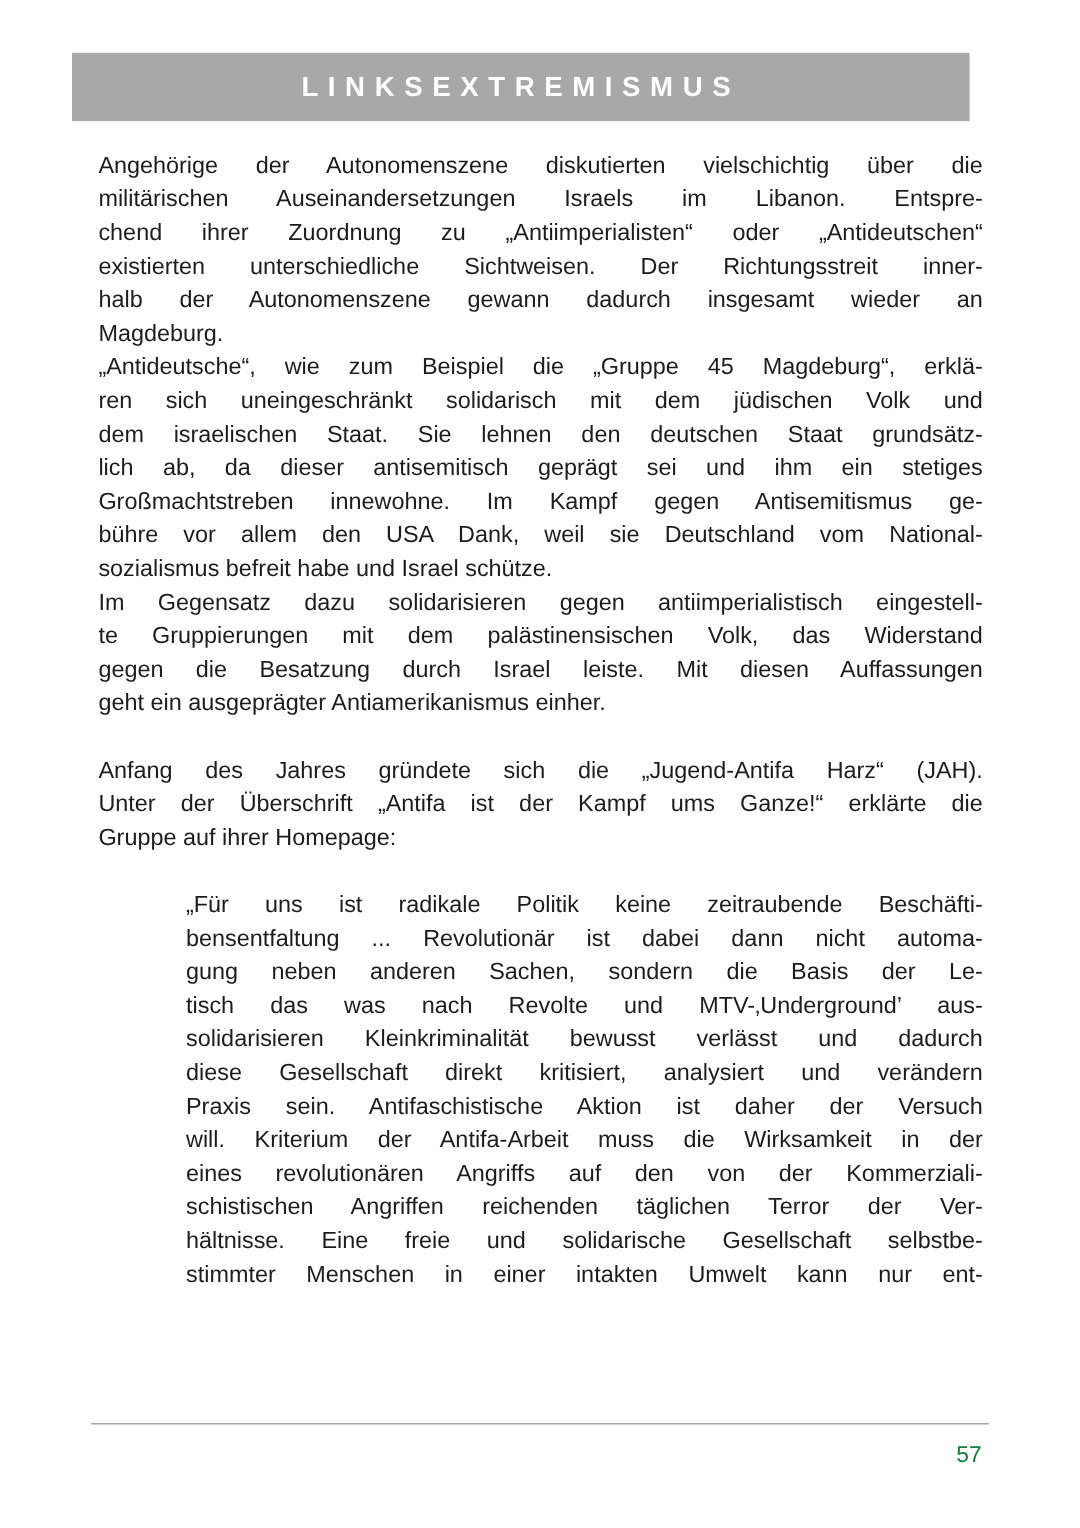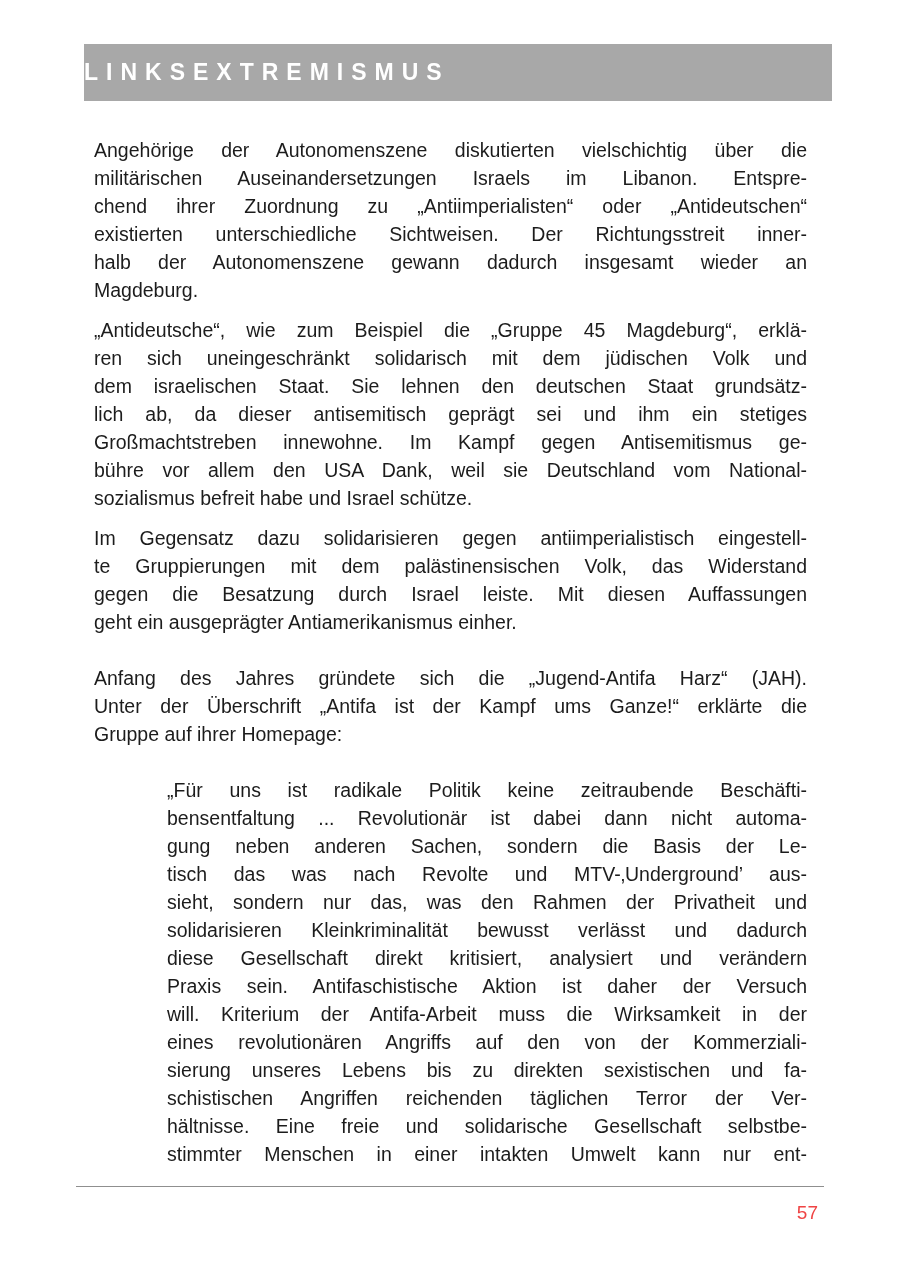--- a/index.html
+++ b/index.html
@@ -10,46 +10,47 @@
     position: relative;
     width: 900px;
     height: 1273px;
     background: #ffffff;
     overflow: hidden;
     color: #1c1c1c;
   }
 
   .header-bar {
     position: absolute;
-    left: 84px;
+    left: 60px;
     top: 44px;
     width: 748px;
     height: 57px;
     background: #a8a8a8;
     display: flex;
     align-items: center;
+    justify-content: center;
   }
 
   .header-title {
     color: #ffffff;
     font-size: 23px;
     font-weight: bold;
     letter-spacing: 8px;
     white-space: nowrap;
   }
 
   .content {
     position: absolute;
     left: 82px;
     top: 124px;
     width: 737px;
     font-size: 19.5px;
   }
 
-  .para { margin: 12px; }
+  .para { margin: 0; }
   .para.space-after { margin-bottom: 28px; }
   .para.indent { padding-left: 73px; }
 
   .line {
     line-height: 28px;
     text-align: justify;
     text-align-last: justify;
     white-space: normal;
   }
   .line.last {
@@ -62,21 +63,21 @@
     top: 1186px;
     width: 748px;
     border-top: 1px solid #8f8f8f;
   }
 
   .page-number {
     position: absolute;
     right: 82px;
     top: 1202px;
     font-size: 19px;
-    color: #ef4444;
+    color: #15803d;
   }
 </style>
 </head>
 <body>
 
 <div class="page">
 
   <div class="header-bar">
     <span class="header-title">LINKSEXTREMISMUS</span>
   </div>
@@ -108,27 +109,25 @@
       <div class="para space-after">
         <div class="line">Anfang des Jahres gründete sich die „Jugend-Antifa Harz“ (JAH).</div>
         <div class="line">Unter der Überschrift „Antifa ist der Kampf ums Ganze!“ erklärte die</div>
         <div class="line last">Gruppe auf ihrer Homepage:</div>
       </div>
       <div class="para indent">
         <div class="line">„Für uns ist radikale Politik keine zeitraubende Beschäfti-</div>
         <div class="line">bensentfaltung ... Revolutionär ist dabei dann nicht automa-</div>
         <div class="line">gung neben anderen Sachen, sondern die Basis der Le-</div>
         <div class="line">tisch das was nach Revolte und MTV-‚Underground’ aus-</div>
-        <div class="line">sieht, sondern nur das, was den Rahmen der Privatheit und</div>
         <div class="line">solidarisieren Kleinkriminalität bewusst verlässt und dadurch</div>
         <div class="line">diese Gesellschaft direkt kritisiert, analysiert und verändern</div>
         <div class="line">Praxis sein. Antifaschistische Aktion ist daher der Versuch</div>
         <div class="line">will. Kriterium der Antifa-Arbeit muss die Wirksamkeit in der</div>
         <div class="line">eines revolutionären Angriffs auf den von der Kommerziali-</div>
-        <div class="line">sierung unseres Lebens bis zu direkten sexistischen und fa-</div>
         <div class="line">schistischen Angriffen reichenden täglichen Terror der Ver-</div>
         <div class="line">hältnisse. Eine freie und solidarische Gesellschaft selbstbe-</div>
         <div class="line">stimmter Menschen in einer intakten Umwelt kann nur ent-</div>
       </div>
     </main>
 
   <div class="footer-rule"></div>
 
   <div class="page-number">57</div>
 

